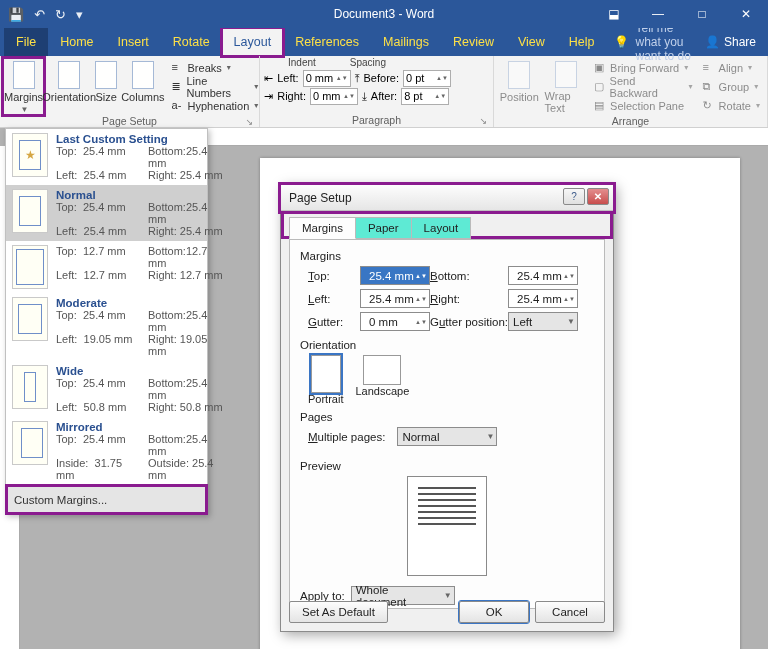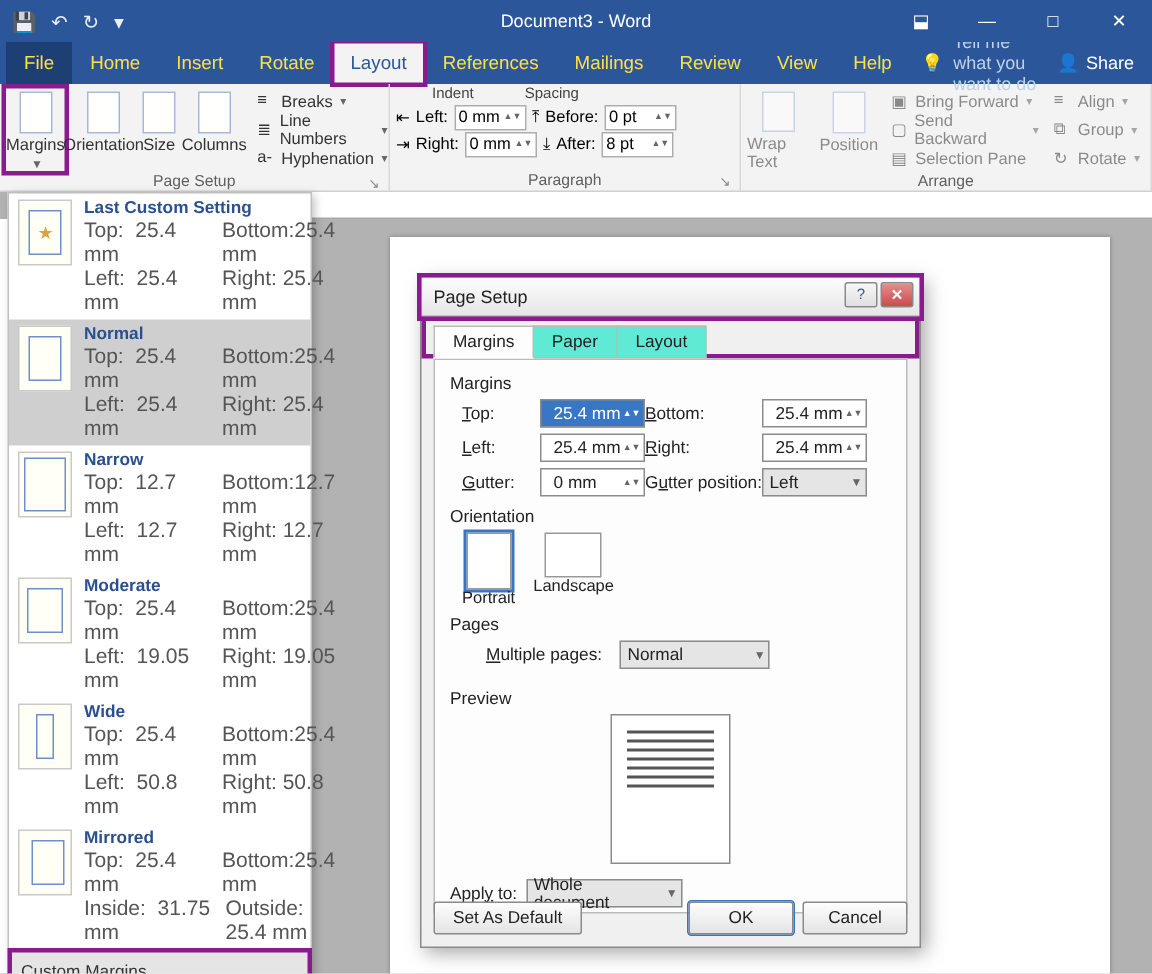--- a/index.html
+++ b/index.html
@@ -64,21 +64,21 @@
   }
   .mp-ico.normal::before { left:6px; right:6px; top:6px; bottom:6px; }
   .mp-ico.last::before { left:6px; right:6px; top:6px; bottom:6px; }
   .mp-ico.narrow::before { left:3px; right:3px; top:3px; bottom:3px; }
   .mp-ico.mod::before { left:5px; right:5px; top:6px; bottom:6px; }
   .mp-ico.wide::before { left:11px; right:11px; top:6px; bottom:6px; }
   .mp-ico.mirror::before { left:8px; right:4px; top:6px; bottom:6px; }
   .mp-ico.last::after { content:"★"; position:absolute; left:12px; top:14px; color:#d5a642; font-size:12px; }
   .mp-text { flex:1; }
   .mp-title { font-weight:bold; color: #2a5090; }
-  .mp-row { display:flex; gap:12px; font-size:14px; color:#555; }
+  .mp-row { display:flex; gap:12px; font-size:11px; color:#555; }
   .mp-row span { min-width:80px; }
   .mp-custom { padding:8px 8px; border-top:1px solid #e0e0e0; cursor:pointer; }
   .mp-custom.hl { outline:3px solid var(--highlight-purple); outline-offset:-2px; background:#e5e5e5; }
 
   
   .dialog { position:absolute; left:280px; top:184px; width:334px; height:448px; background:#f0f0f0; border:1px solid #8a8a8a; box-shadow:3px 3px 12px rgba(0,0,0,0.35); z-index:10; font-size:11.5px; color:#222; }
   .dlg-title { height:26px; background:linear-gradient(#fdfdfd,#e6e6e6); border-bottom:1px solid #c0c0c0; display:flex; align-items:center; padding:0 8px; font-size:12px; position:relative; }
   .dlg-title.hl { outline:3px solid var(--highlight-purple); }
   .dlg-ctrls { position:absolute; right:4px; top:3px; display:flex; gap:2px; }
   .dlg-ctrls div { width:22px; height:17px; border:1px solid #8a8a8a; border-radius:2px; display:flex; align-items:center; justify-content:center; font-size:10px; }
@@ -230,25 +230,25 @@
     </div>
     <div class="group-label">
       <span>Paragraph</span><span class="launcher">↘</span>
     </div>
   </div>
 
   <div class="group" style="flex:1">
     <div class="group-body">
       <div class="big-btn" style="opacity:0.55">
         <span class="ico-box"></span>
+        <span>Position</span>
+      </div>
+      <div class="big-btn" style="opacity:0.55">
+        <span class="ico-box"></span>
         <span>Wrap Text</span>
-      </div>
-      <div class="big-btn" style="opacity:0.55">
-        <span class="ico-box"></span>
-        <span>Position</span>
       </div>
       <div class="small-stack" style="opacity:0.55">
         <div>
             <span class="mini-ico">▣</span>
             <span>Bring Forward</span>
             <span class="caret">▾</span>
           </div>
         <div>
             <span class="mini-ico">▢</span>
             <span>Send Backward</span>
@@ -320,21 +320,20 @@
           </div>
           <div class="mp-row">
             <span>Left:&nbsp;&nbsp;25.4 mm</span>
             <span>Right: 25.4 mm</span>
           </div>
         </div>
       </div>
       <div class="mp-item">
         <div class="mp-ico narrow"></div>
         <div class="mp-text">
-          <div class="mp-title">Narrow</div>
           <div class="mp-row">
             <span>Top:&nbsp;&nbsp;12.7 mm</span>
             <span>Bottom:12.7 mm</span>
           </div>
           <div class="mp-row">
             <span>Left:&nbsp;&nbsp;12.7 mm</span>
             <span>Right: 12.7 mm</span>
           </div>
         </div>
       </div>
@@ -440,21 +439,21 @@
         <div class="pg"></div>
         <span>Portrait</span>
       </div>
       <div class="orient-btn land">
         <div class="pg"></div>
         <span>Landscape</span>
       </div>
     </div>
 
     <div class="section-label" style="margin-top:6px">Pages</div>
-    <div style="margin-left:24px; display:flex; align-items:center; gap:12px">
+    <div style="margin-left:8px; display:flex; align-items:center; gap:12px">
       <label><u>M</u>ultiple pages:</label>
       <div class="combo" style="width:100px">
           <span>Normal</span>
           <span class="caret">▼</span>
         </div>
     </div>
 
     <div class="section-label" style="margin-top:14px">Preview</div>
     <div class="preview-box">
       <div></div>

